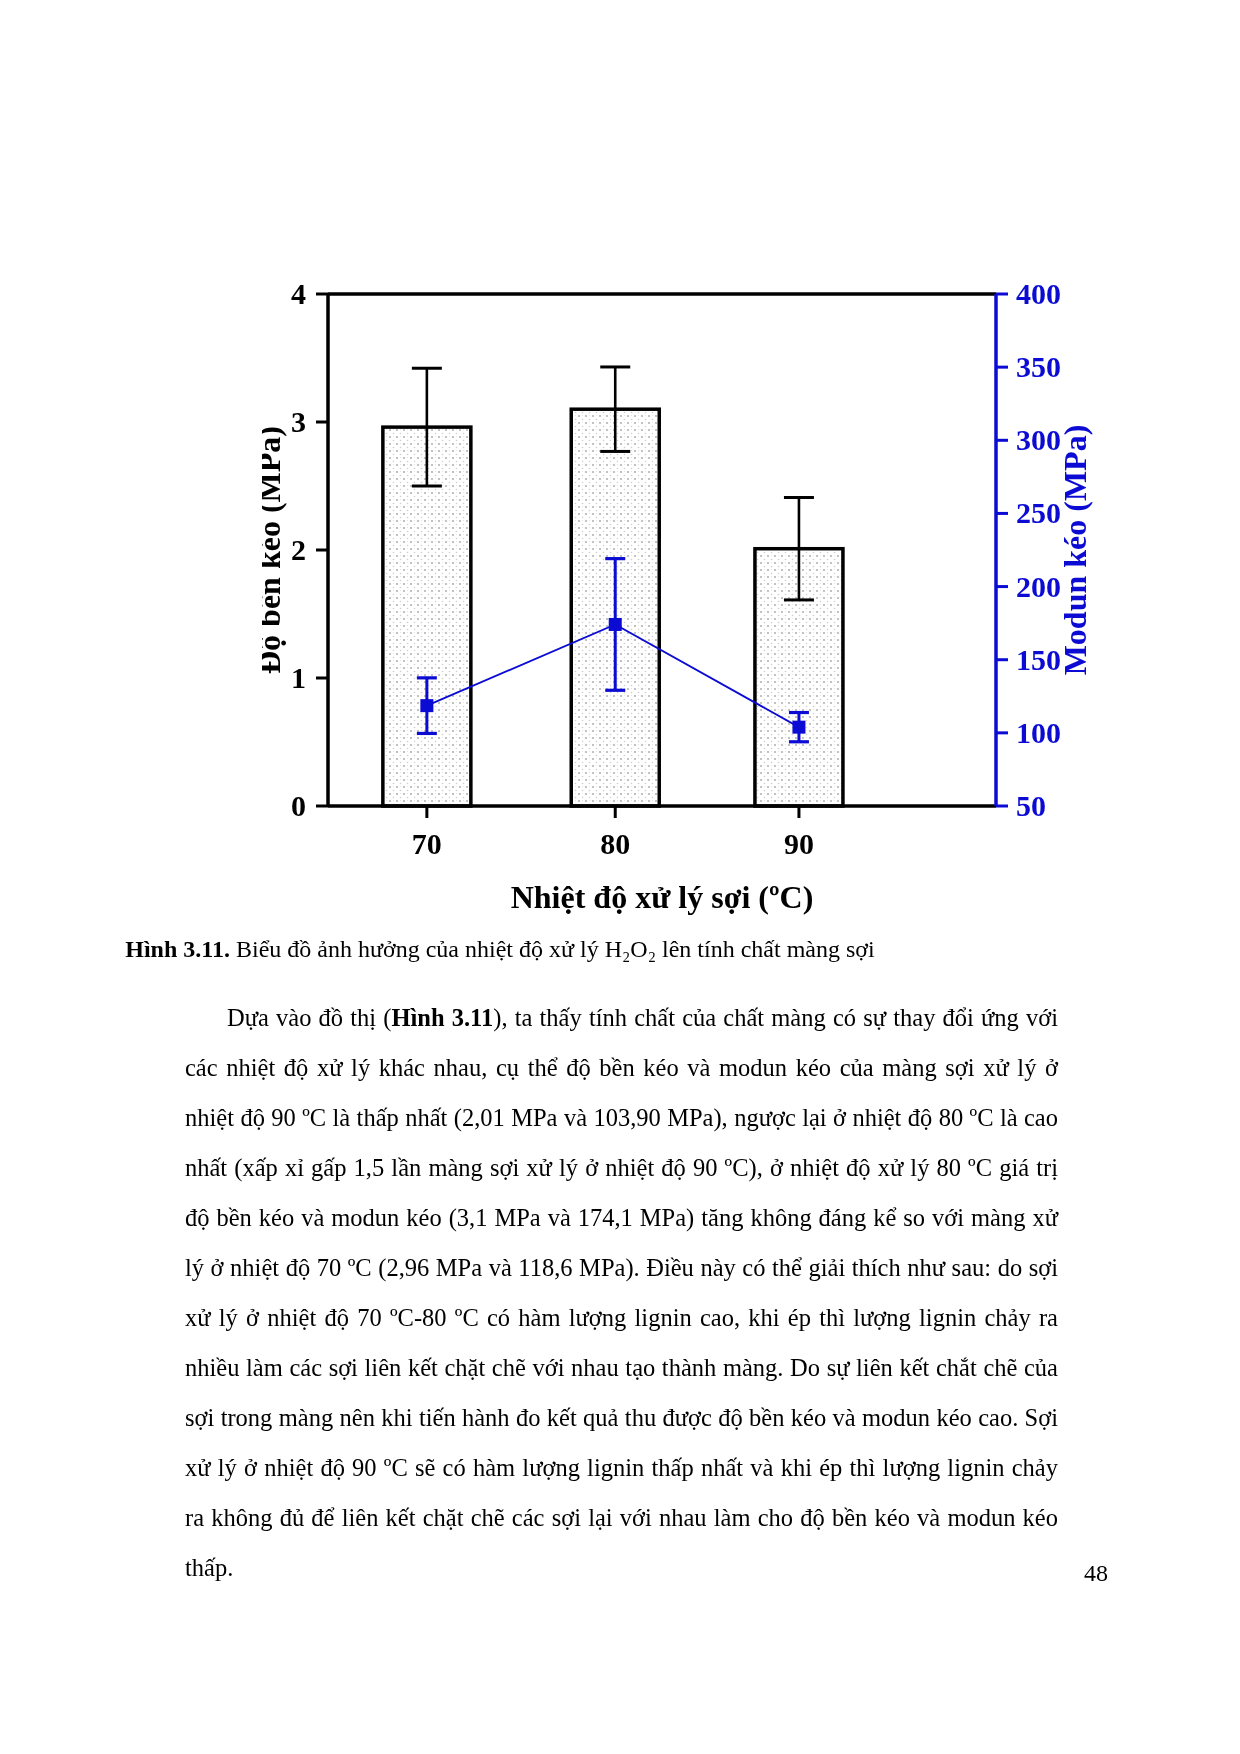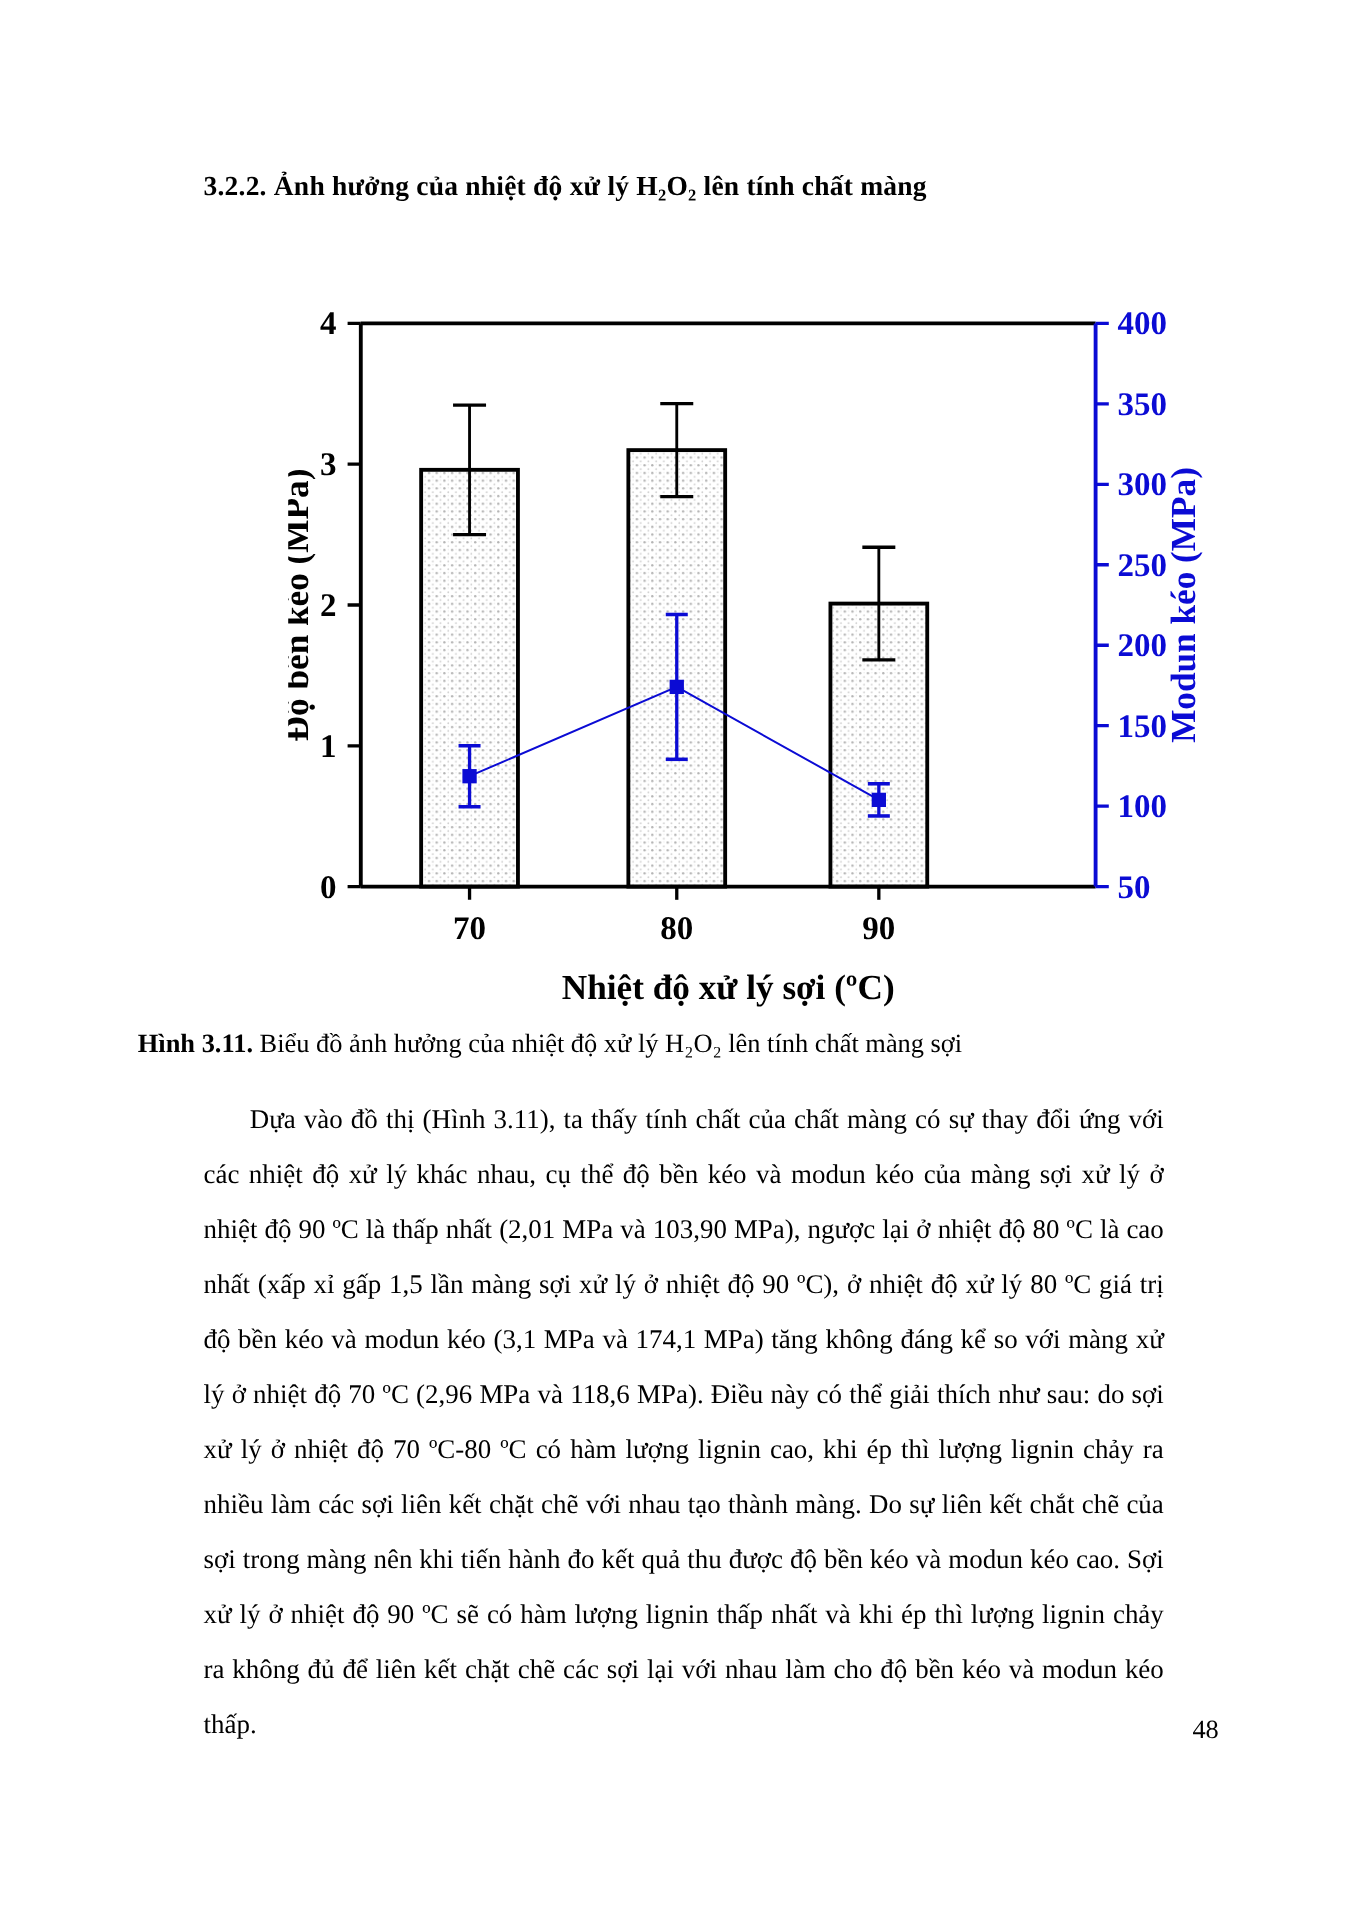--- a/index.html
+++ b/index.html
@@ -21,34 +21,33 @@
   .caption{
     position:absolute;left:0;top:936px;width:1000px;
     text-align:center;font-size:24px;
   }
   .caption b{font-weight:bold;}
   .body-par{
     position:absolute;left:185px;top:993px;width:873px;
     font-size:24.5px;line-height:50px;text-align:justify;
     text-indent:42px;
   }
-  .body-par b{font-weight:normal;}
+  .body-par b{font-weight:bold;}
   .pageno{
     position:absolute;right:132px;top:1560px;
     font-size:24px;
     text-align:center;
   }
   svg text{font-family:"Liberation Serif","DejaVu Serif",serif;}
 </style>
 </head>
 <body>
 
 <div class="page">
 
-  <div class="heading">3.2.2. Ảnh hưởng của nhiệt độ xử lý H₂O₂ lên tính chất màng</div>
 
   <div class="chart-wrap">
     <svg id="chart-svg" width="845" height="700" viewBox="0 0 845 700">
       <defs>
         <pattern id="barDots" width="7" height="7" patternUnits="userSpaceOnUse">
           <rect width="7" height="7" fill="#ffffff"></rect>
           <circle cx="2" cy="2" r="1.1" fill="#b4b4b4"></circle>
           <circle cx="5.5" cy="5.5" r="0.8" fill="#cfcfcf"></circle>
           <circle cx="5.5" cy="1.5" r="0.5" fill="#dcdcdc"></circle>
         </pattern>

